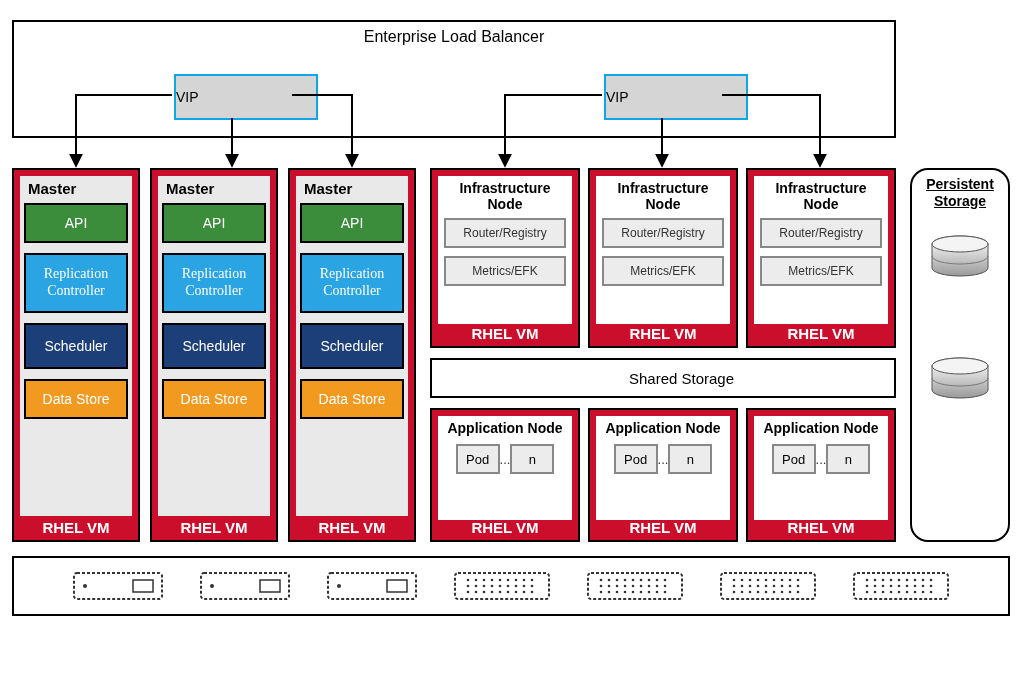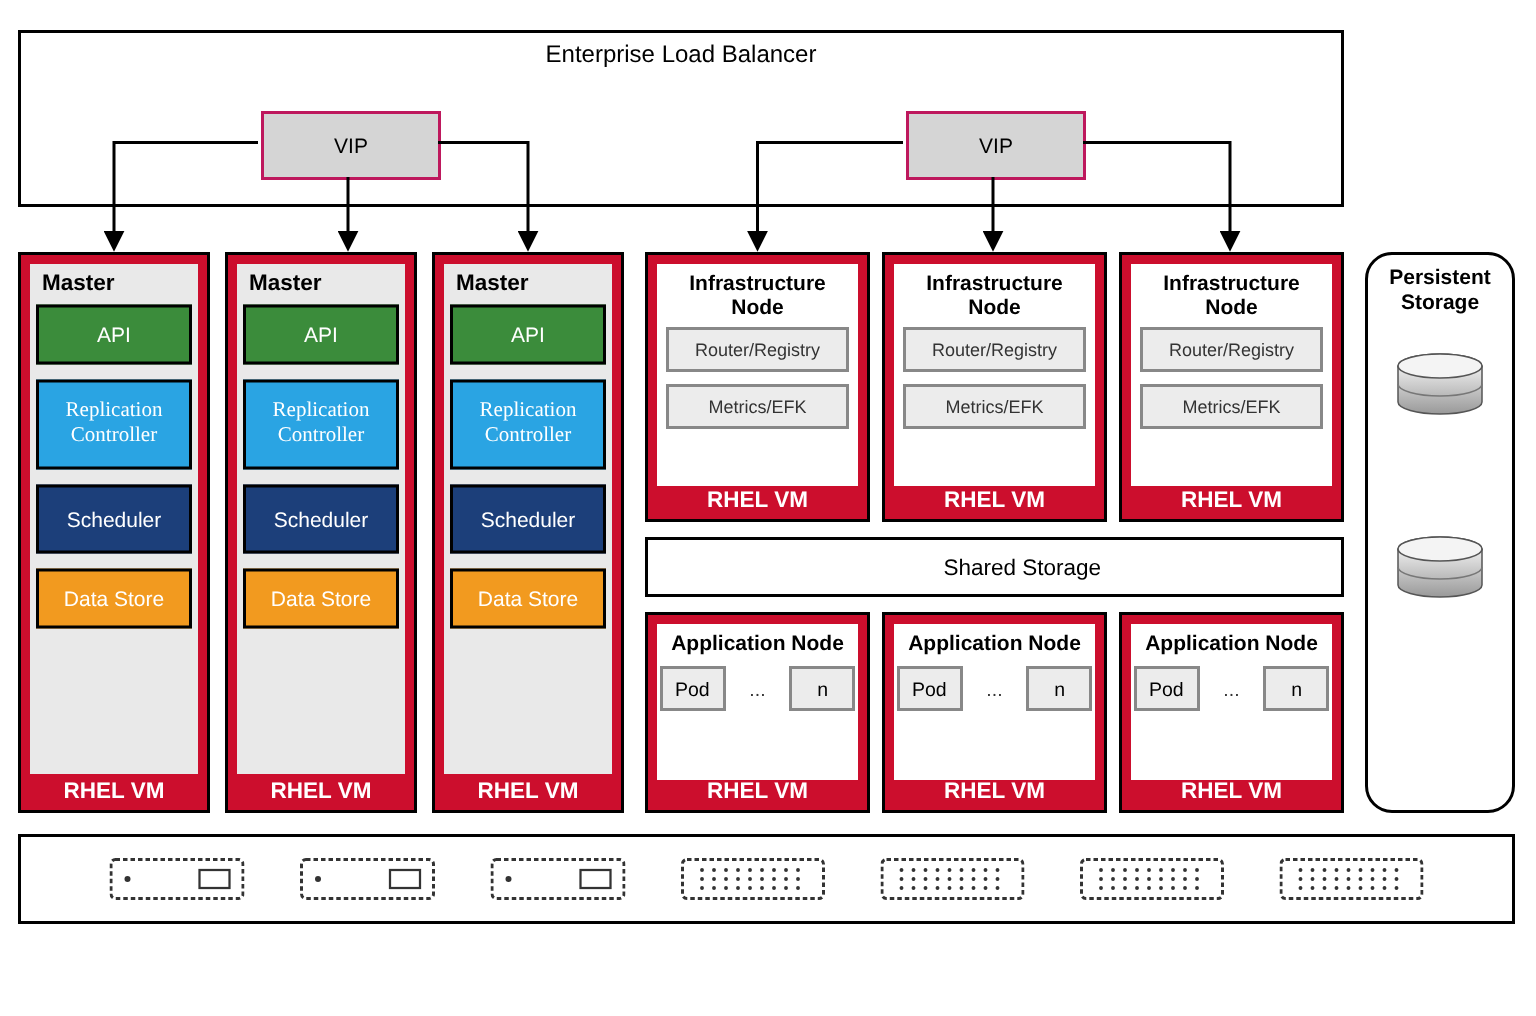--- a/index.html
+++ b/index.html
@@ -25,24 +25,24 @@
     border: 2px solid #000;
     background: #fff;
   }
   .elb-title {
     text-align: center;
     font-size: 16px;
     padding-top: 6px;
   }
   .vip {
     position: absolute;
-    width: 120px; height: 46px;
+    width: 144px; height: 46px;
     background: #d5d5d5;
-    border: 2px solid #be185d;
-    display: flex; align-items: center; justify-content: center;
+    border: 2px solid #0ea5e9;
+    display: flex; align-items: center; justify-content: flex-start;
     font-size: 14px;
   }
   .vip1 { left: 160px; top: 52px; }
   .vip2 { left: 590px; top: 52px; }
 
   
   svg.arrows {
     position: absolute;
     left: 0; top: 0;
     width: 884px; height: 170px;
@@ -119,37 +119,37 @@
     padding-left: 37px;
   }
 
   
   .app { top: 388px; width: 150px; height: 134px; }
   .a1 { left: 418px; }
   .a2 { left: 576px; }
   .a3 { left: 734px; }
   .app .pad { height: 104px; background: #fff; }
   .app-title { font-weight: bold; font-size: 14px; text-align: center; padding: 4px 2px 8px; line-height: 1.15; }
-  .podrow { display: flex; gap: 16px; justify-content: center; align-items: center; }
+  .podrow { display: flex; gap: 0; justify-content: center; align-items: center; }
   .pod {
     border: 2px solid #888; background: #ececec; font-size: 13px;
     width: 44px; height: 30px; display: flex; align-items: center; justify-content: center;
   }
   .dots { font-size: 13px; color: #333; }
 
   
   .pstore {
     position: absolute;
     left: 898px; top: 148px;
     width: 100px; height: 374px;
     border: 2px solid #000;
     border-radius: 18px;
     background: #fff;
   }
-  .pstore-title { font-weight: bold; font-size: 14px; text-align: center; padding: 6px 4px; line-height: 1.2; }
+  .pstore-title { font-weight: bold; font-size: 14px; text-align: center; padding: 6px 4px; line-height: 1.2; text-decoration: underline; }
   svg.disk { display: block; margin: 18px auto 0; }
 
   
   .hw {
     position: absolute;
     left: 0; top: 536px;
     width: 998px; height: 60px;
     border: 2px solid #000;
     background: #fff;
     display: flex;

